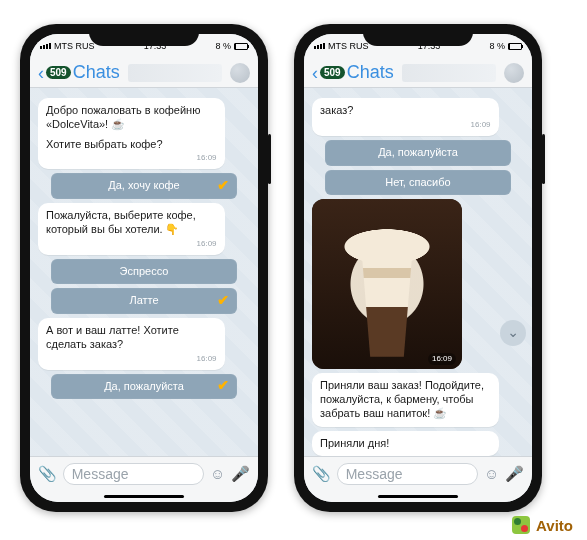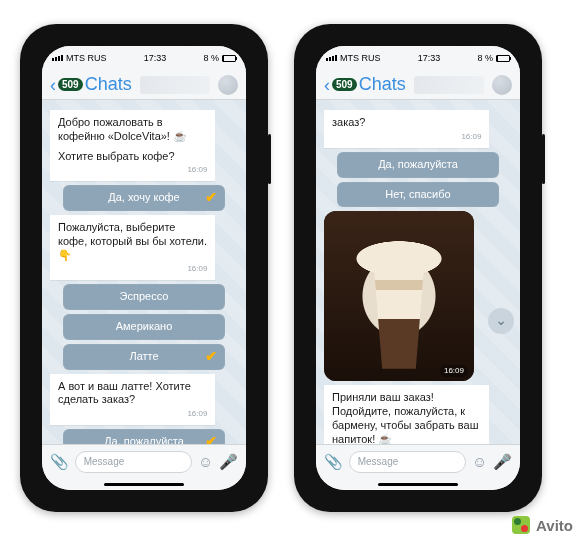--- a/index.html
+++ b/index.html
@@ -12,21 +12,21 @@
     overflow: hidden;
   }
 
   
   .stage { display: flex; gap: 26px; padding: 24px 20px; position: relative; }
   .phone {
     width: 248px;
     height: 488px;
     background: #111;
     border-radius: 36px;
-    padding: 22px;
+    padding: 10px;
     position: relative;
     box-shadow: 0 2px 8px rgba(0,0,0,.3);
   }
   .phone::before { 
     content:""; position:absolute; right:-3px; top:110px; width:3px; height:50px;
     background:#111; border-radius:2px;
   }
   .screen {
     width: 100%; height: 100%;
     background: #dfe7ee;
@@ -91,21 +91,21 @@
     flex:1; overflow:hidden;
     background:
       repeating-linear-gradient(45deg, rgba(255,255,255,.15) 0 14px, transparent 14px 28px),
       #dfe7ee;
     padding:6px 8px;
     font-size:11px;
     line-height:1.25;
   }
 
   .bubble-in {
-    background:#fff; border-radius:0; padding:6px 8px;
+    background:#fff; border-radius:10px; padding:6px 8px;
     margin:4px 0; max-width:88%;
     color:#1a1a1a;
     box-shadow:0 1px 0 rgba(0,0,0,.05);
     position:relative;
   }
   .bubble-in .ts {
     display:block; text-align:right; font-size:8px; color:#9aa3ab; margin-top:2px;
   }
 
   .btn-row {
@@ -168,32 +168,32 @@
   
   .inputbar{
     height:34px; background:#f5f6f7;
     border-top:1px solid #d0d5da;
     display:flex; align-items:center; gap:6px;
     padding:0 8px;
   }
   .ib-icon{ color:#8a96a3; font-size:15px; }
   .msginput{
     flex:1; background:#fff; border:1px solid #d0d5da; border-radius:14px;
-    height:22px; font-size:10px; color:#9aa3ab; padding:0 8px;
+    height:22px; font-size:14px; color:#9aa3ab; padding:0 8px;
     display:flex; align-items:center;
   }
 
   .homebar{ height:12px; display:flex; align-items:center; justify-content:center; background:#f5f6f7;}
   .homebar span{ width:80px;height:3px;background:#000;border-radius:2px;}
 
   
   .watermark{
     position:absolute; right:14px; bottom:6px;
     display:flex; align-items:center; gap:6px;
-    font-size:15px; font-weight:600; color:#737373;
+    font-size:15px; font-weight:600; color:#a16207;
     font-family: Arial, sans-serif;
   }
   .av-logo{
     width:18px;height:18px;border-radius:4px;background:#8dc63f;
     position:relative;
   }
   .av-logo::before,.av-logo::after{content:"";position:absolute;border-radius:50%}
   .av-logo::before{width:7px;height:7px;background:#2f7d32;left:2px;top:2px}
   .av-logo::after{width:7px;height:7px;background:#e53935;right:2px;bottom:2px}
 </style>
@@ -242,21 +242,20 @@
         <div class="btn-row">
           <span>Да, хочу кофе</span>
           <span class="check">✔</span>
         </div>
 
         <div class="bubble-in">
           <span>Пожалуйста, выберите кофе, который вы бы хотели. 👇</span>
           <span class="ts">16:09</span>
         </div>
         <div class="btn-row"><span>Эспрессо</span></div>
-        <div class="btn-row"><span>Американо</span></div>
         <div class="btn-row"><span>Латте</span><span class="check">✔</span></div>
 
         <div class="bubble-in">
           <span>А вот и ваш латте! Хотите сделать заказ?</span>
           <span class="ts">16:09</span>
         </div>
         <div class="btn-row"><span>Да, пожалуйста</span><span class="check">✔</span></div>
 
       </div>
 

